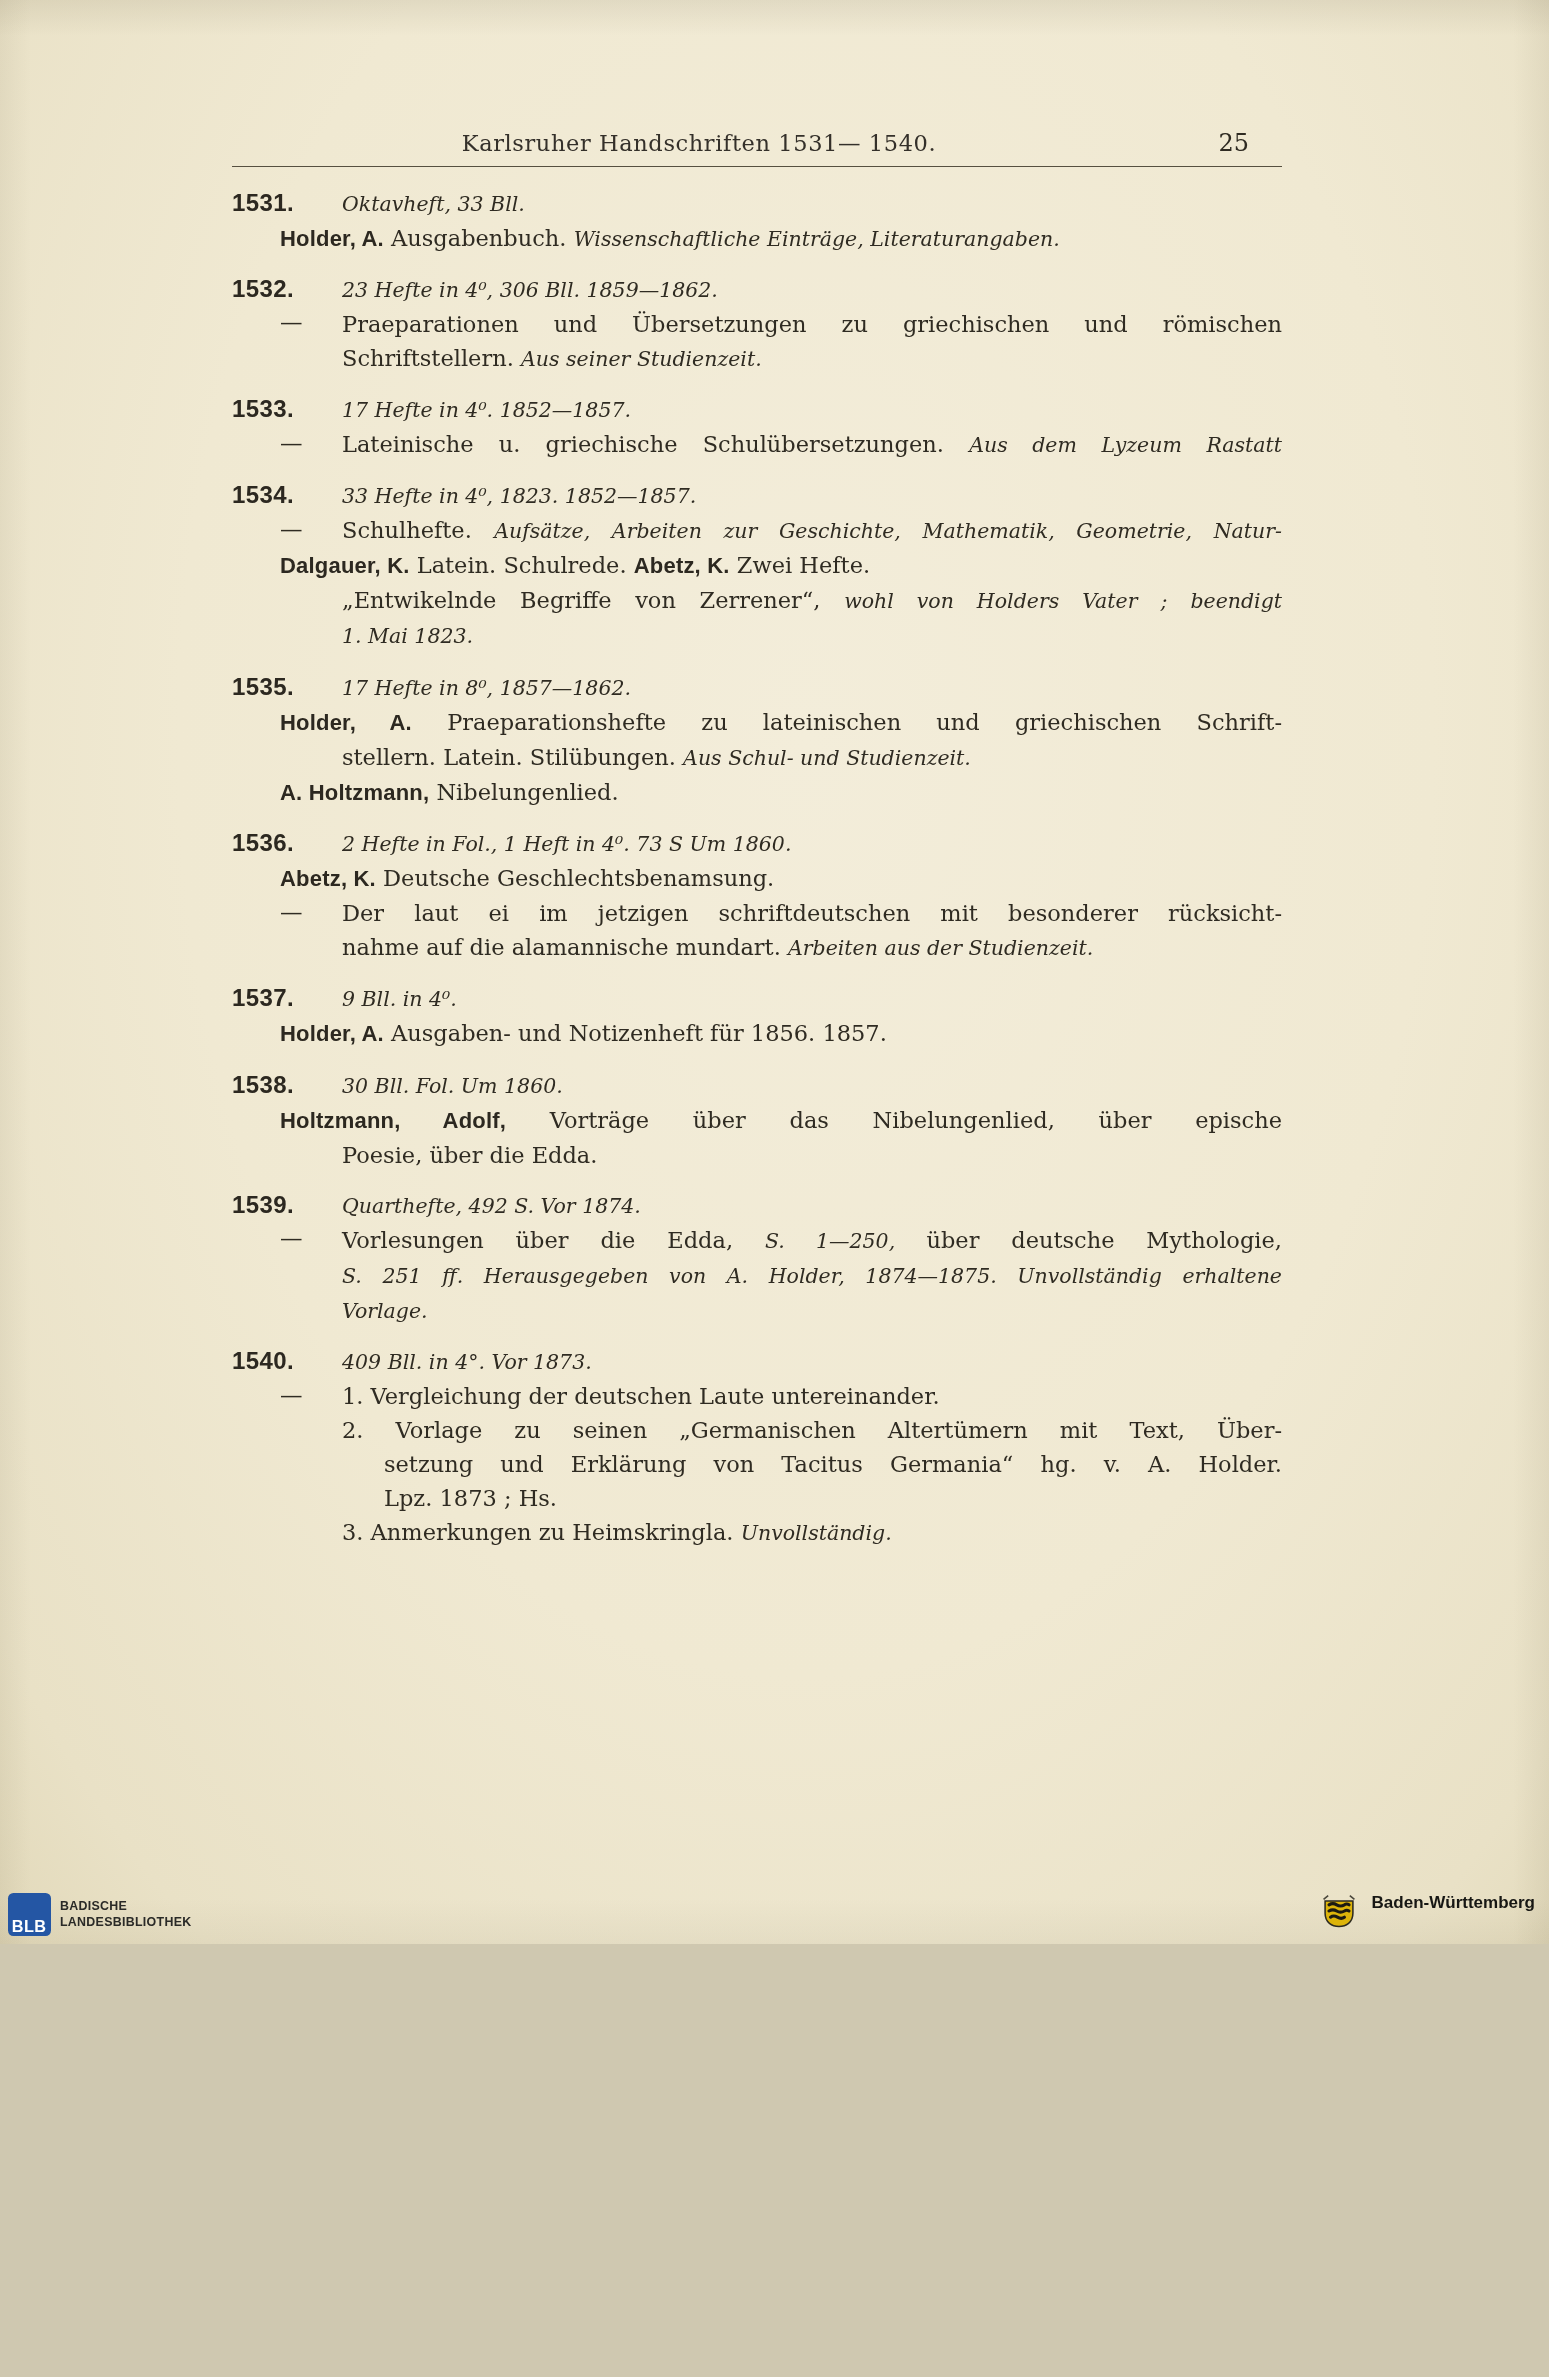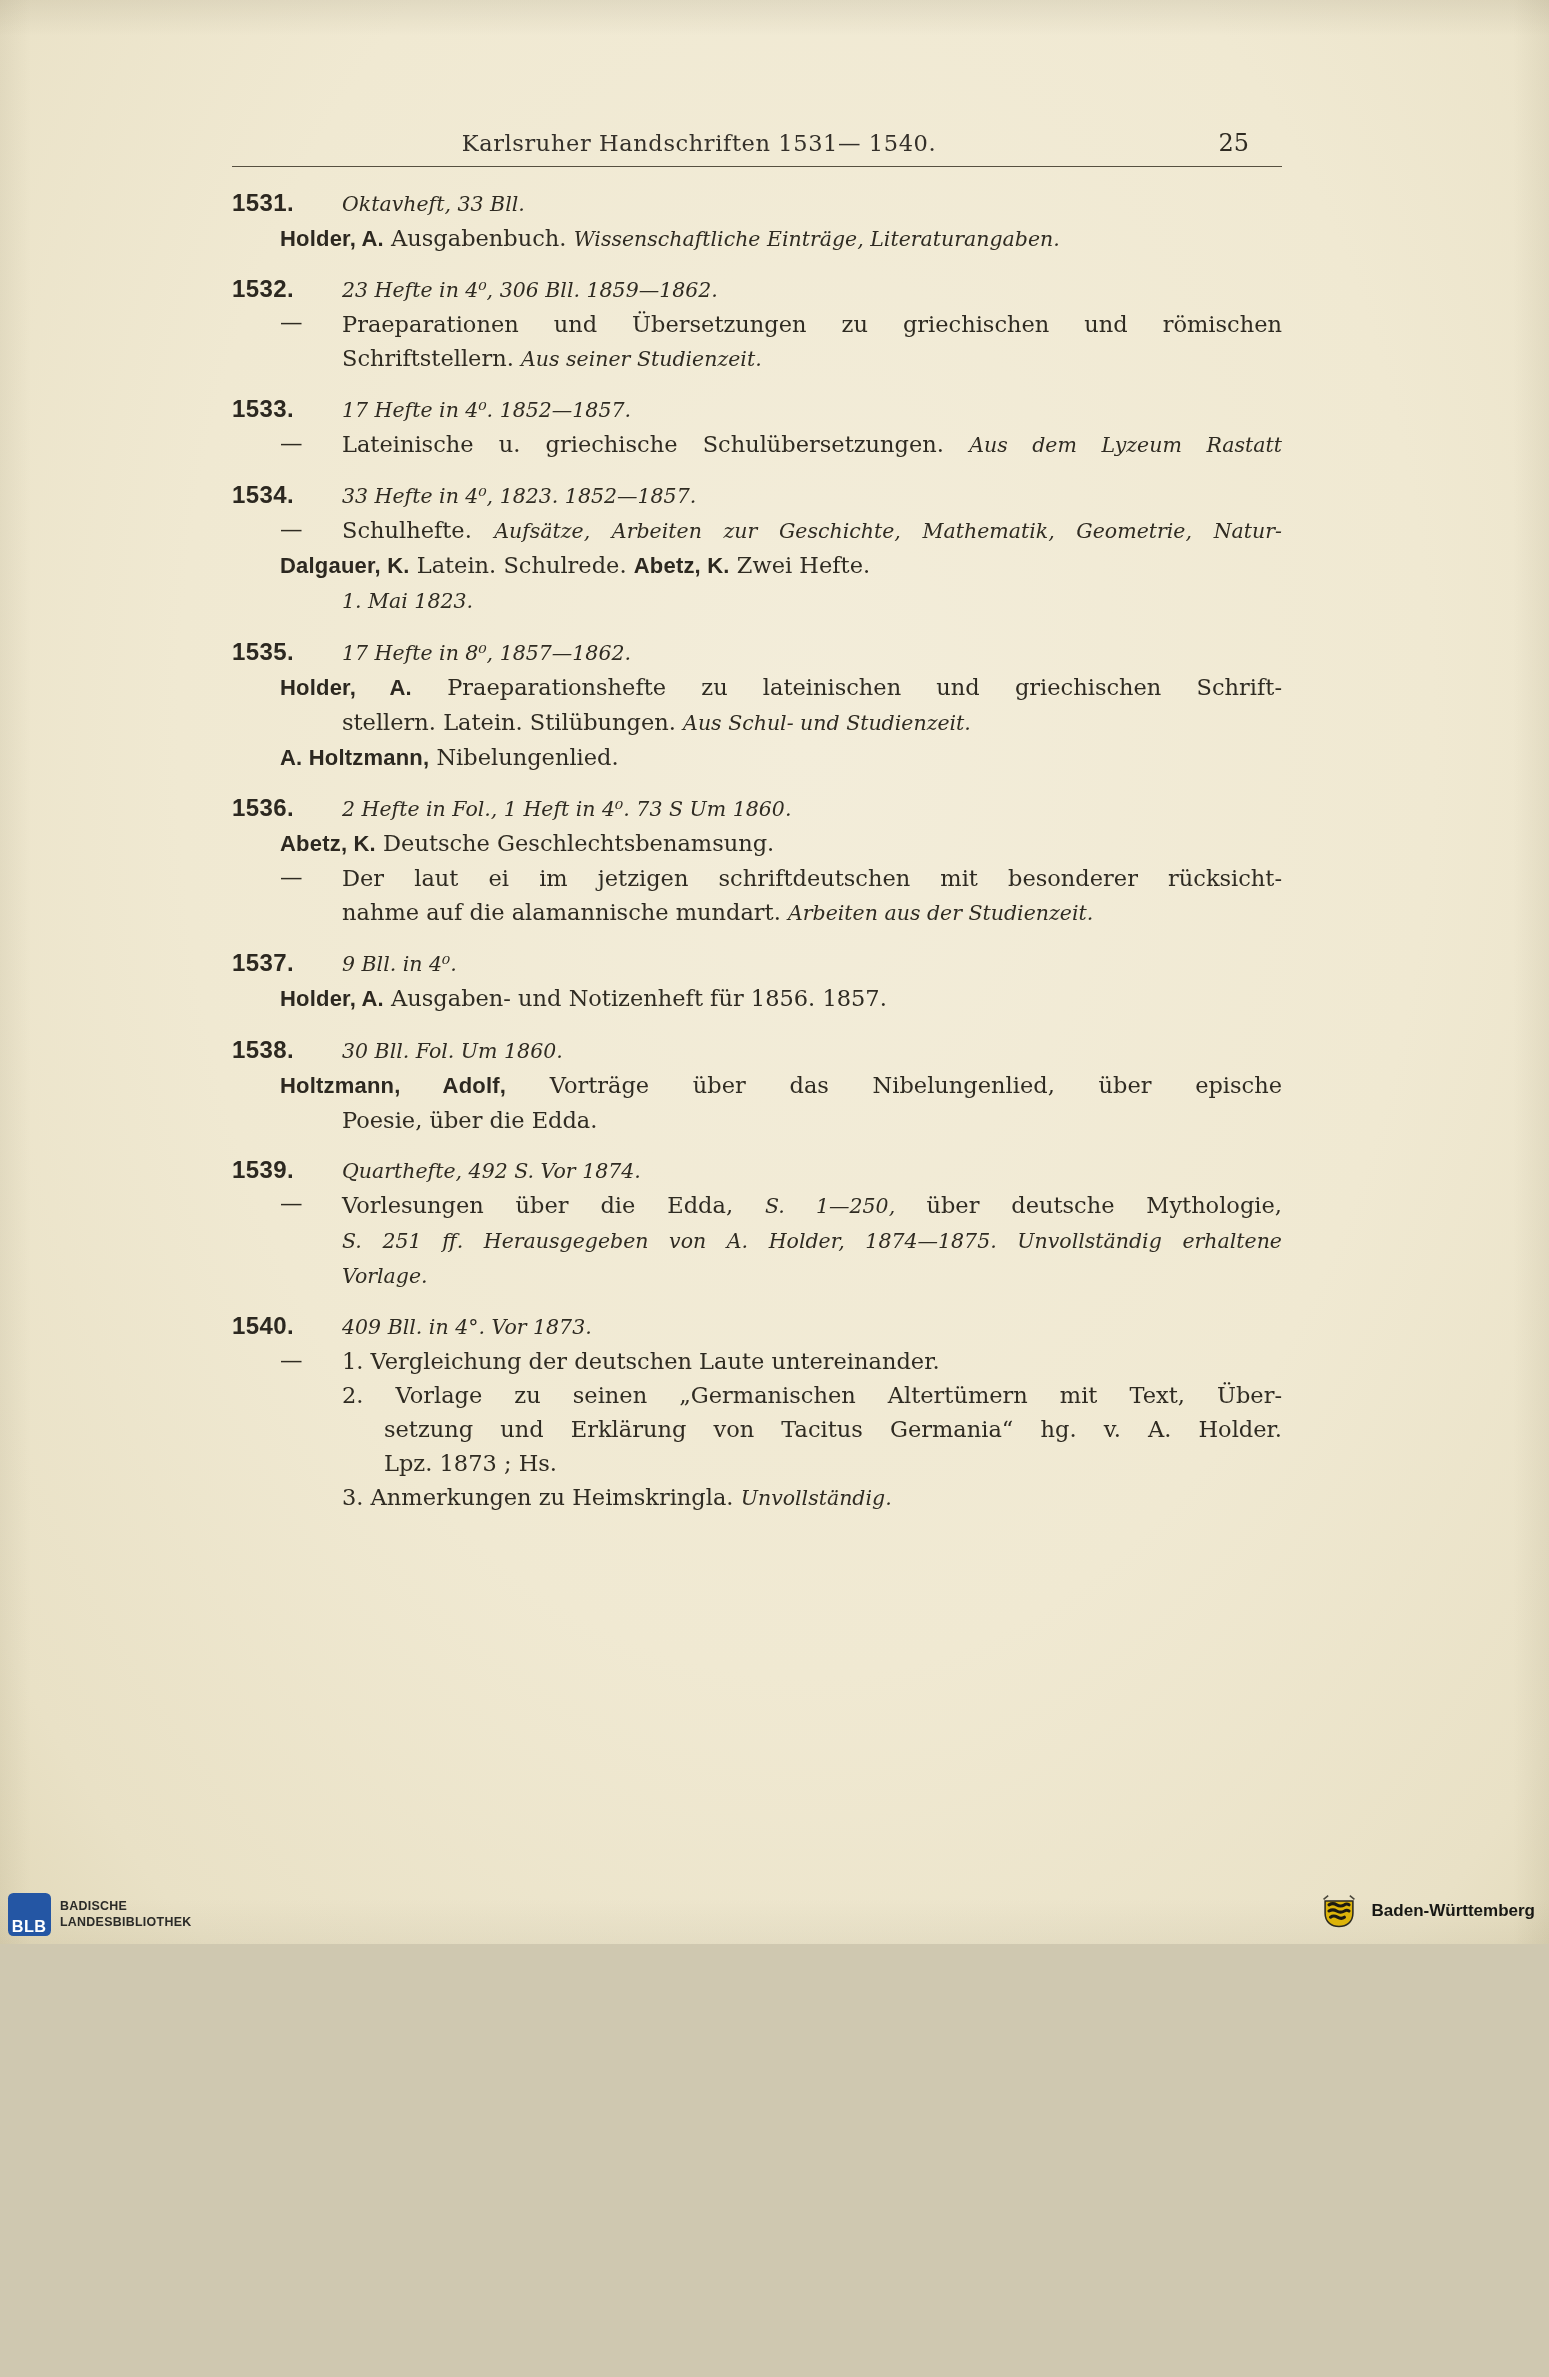--- a/index.html
+++ b/index.html
@@ -69,21 +69,21 @@
     display:flex; align-items:flex-end; justify-content:center;
     font-family:"Liberation Sans", sans-serif; font-weight:bold;
     font-size:16.3px; letter-spacing:0.4px;
   }
   .blb-text {
     font-family:"Liberation Sans", sans-serif; font-weight:bold;
     font-size:12.4px; line-height:15.5px; color:#2a2a27; letter-spacing:0.3px;
   }
   .footer-bw {
     position:absolute; right:14px; bottom:15.5px;
-    display:flex; align-items:center; gap:16px;
+    display:flex; align-items:flex-start; gap:16px;
     font-family:"Liberation Sans", sans-serif; font-weight:bold;
     font-size:17px; color:#171714;
   }
 </style>
 </head>
 <body>
 
 <div class="page">
   <div class="paper-shade"></div>
 
@@ -105,20 +105,21 @@
           <div class="row content"><span class="seg r">Schriftstellern.  </span><span class="seg i">Aus seiner Studienzeit.</span></div>
         </div>
         <div class="entry">
           <div class="row first"><span class="num">1533.</span><span class="seg i">17 Hefte in 4⁰. 1852—1857.</span></div>
           <div class="row hang justify"><span class="dash">—</span><span class="seg r">Lateinische u. griechische Schulübersetzungen.  </span><span class="seg i">Aus dem Lyzeum Rastatt</span></div>
         </div>
         <div class="entry">
           <div class="row first"><span class="num">1534.</span><span class="seg i">33 Hefte in 4⁰, 1823. 1852—1857.</span></div>
           <div class="row hang justify"><span class="dash">—</span><span class="seg r">Schulhefte.  </span><span class="seg i">Aufsätze, Arbeiten zur Geschichte, Mathematik, Geometrie, Natur-</span></div>
           <div class="row author"><span class="seg b">Dalgauer, K.</span><span class="seg r">  Latein. Schulrede.  </span><span class="seg b">Abetz, K.</span><span class="seg r">  Zwei Hefte.</span></div>
+          <div class="row content justify"><span class="seg r">„Entwikelnde Begriffe von Zerrener“,  </span><span class="seg i">wohl von Holders Vater ; beendigt</span></div>
           <div class="row content"><span class="seg i">1. Mai 1823.</span></div>
         </div>
         <div class="entry">
           <div class="row first"><span class="num">1535.</span><span class="seg i">17 Hefte in 8⁰, 1857—1862.</span></div>
           <div class="row author justify"><span class="seg b">Holder, A.</span><span class="seg r">  Praeparationshefte zu lateinischen und griechischen Schrift-</span></div>
           <div class="row content"><span class="seg r">stellern.  Latein. Stilübungen.  </span><span class="seg i">Aus Schul- und Studienzeit.</span></div>
           <div class="row author"><span class="seg b">A. Holtzmann,</span><span class="seg r"> Nibelungenlied.</span></div>
         </div>
         <div class="entry">
           <div class="row first"><span class="num">1536.</span><span class="seg i">2 Hefte in Fol., 1 Heft in 4⁰. 73 S  Um 1860.</span></div>

